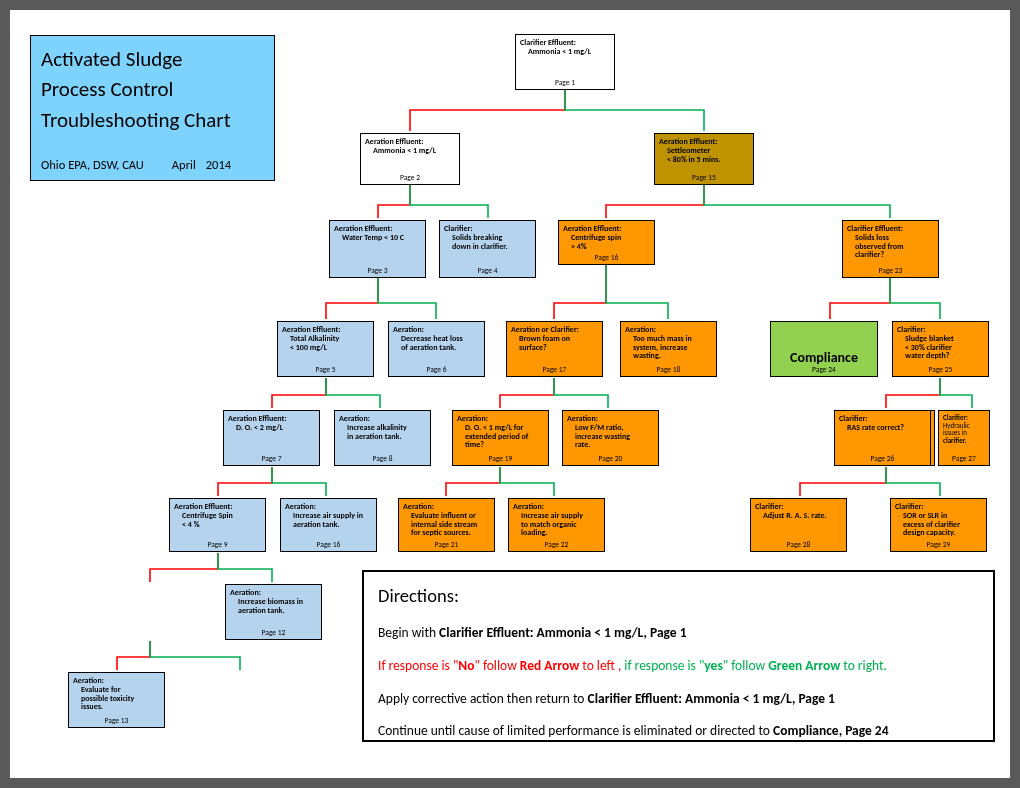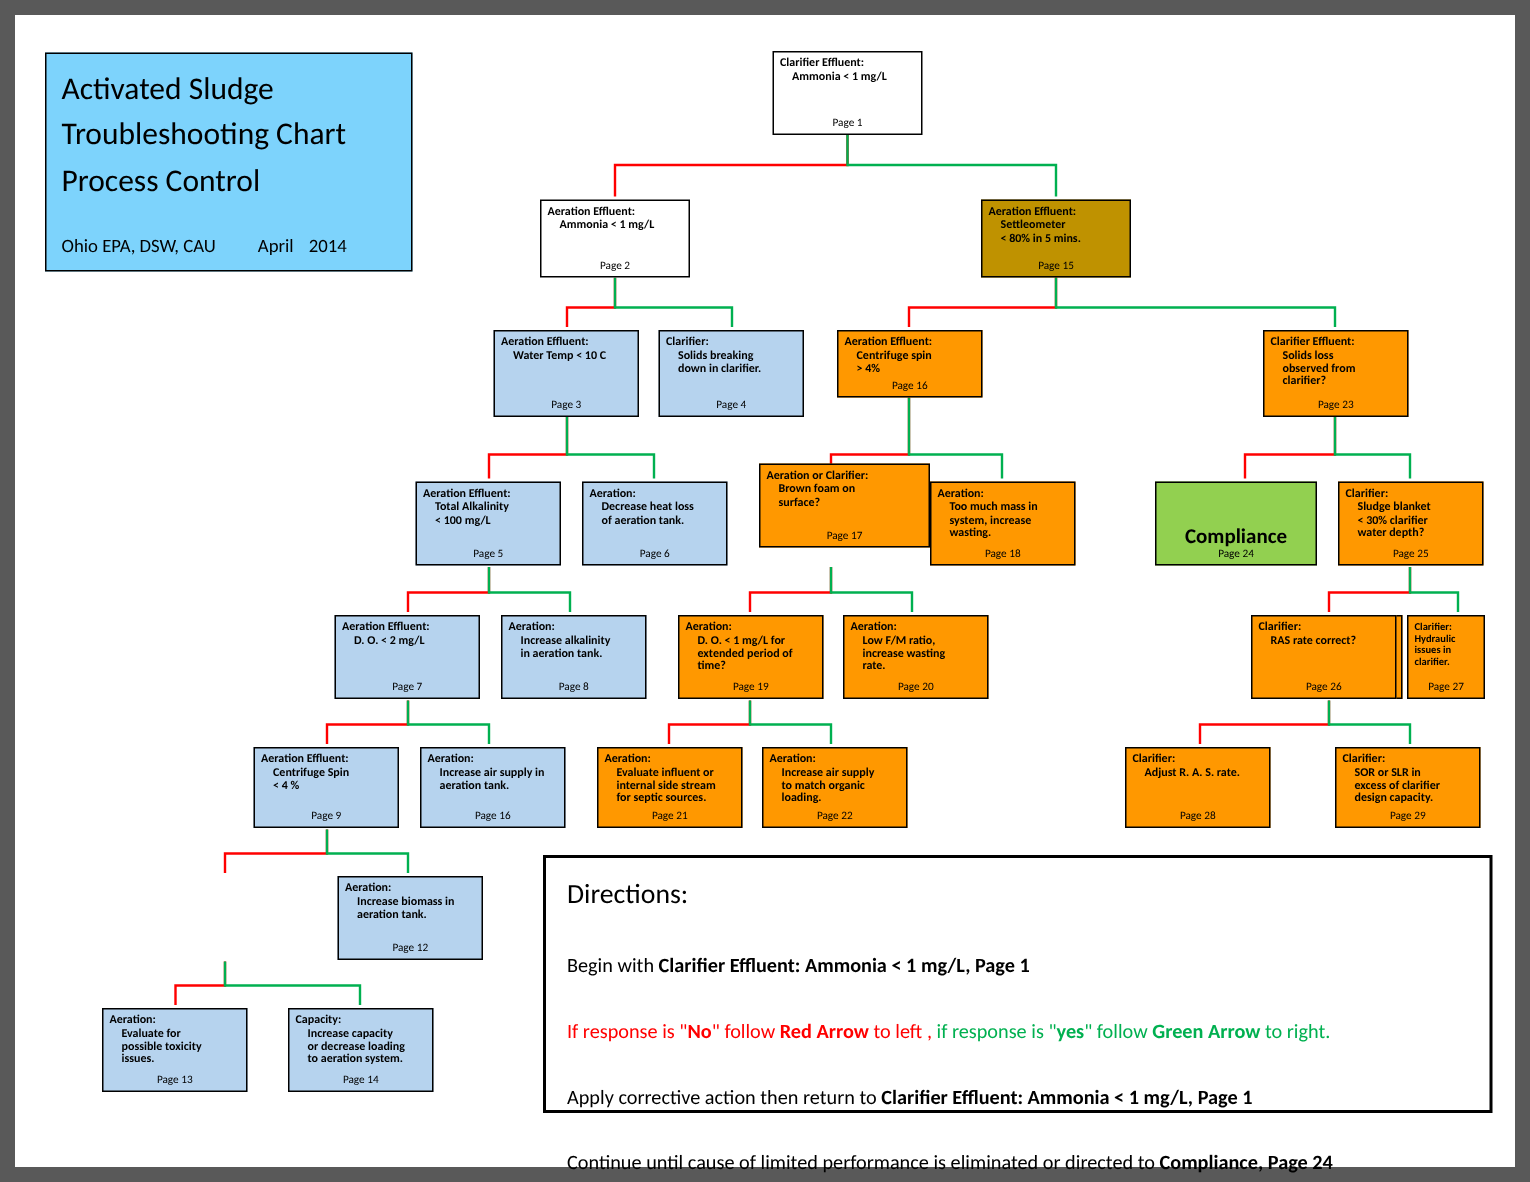--- a/index.html
+++ b/index.html
@@ -15,21 +15,21 @@
   .node .bd{font-weight:bold;text-indent:8px}
   .node .pg{position:absolute;bottom:2px;left:0;right:0;text-align:center;font-size:7.5px}
   .wh{background:#fff}
   .bl{background:#b6d3ee}
   .ol{background:#bf9200;color:#000}
   .or{background:#ff9800}
   .gr{background:#92d050}
   .compliance{font-size:14px;font-weight:bold;text-align:center;padding-top:28px}
   .dirbox{position:absolute;border:2px solid #000;background:#fff;padding:10px 14px;font-size:13.5px;line-height:1.55}
   .dirbox h2{font-size:18.5px;font-weight:normal;margin-bottom:6px}
-  .dirbox p{margin:23px 0}
+  .dirbox p{margin:12px 0}
   .dirbox .b{font-weight:bold}
   .dirbox .red{color:#ff0000}
   .dirbox .grn{color:#00b050}
   svg.conn{position:absolute;left:0;top:0;width:1000px;height:768px;pointer-events:none}
   svg.conn path{fill:none;stroke-width:1.6}
   svg.conn path.r{stroke:#ff0000}
   svg.conn path.g{stroke:#00b050}
   svg.conn marker path{stroke:none}
 </style>
 </head>
@@ -85,22 +85,22 @@
 
   <path class="r" d="M208,543 V559 H140 V572" marker-end="url(#ar)"></path>
   <path class="g" d="M208,543 V559 H262 V572" marker-end="url(#ag)"></path>
 
   <path class="r" d="M140,631 V647 H107 V660" marker-end="url(#ar)"></path>
   <path class="g" d="M140,631 V647 H230 V660" marker-end="url(#ag)"></path>
 </svg>
 
 <div class="title-box">
   <div class="t1">Activated Sludge</div>
+  <div class="t1">Process Control</div>
   <div class="t1">Troubleshooting Chart</div>
-  <div class="t1">Process Control</div>
   <div class="t2">
     <span>Ohio EPA, DSW, CAU</span><span class="mo">April</span><span class="yr">2014</span>
   </div>
 </div>
 
 <div class="node wh" style="left:505px;top:24px;width:100px;height:56px">
   <div class="hdr">Clarifier Effluent:</div>
   <div class="bd">Ammonia &lt; 1 mg/L</div>
   <div class="pg">Page 1</div>
 </div>
@@ -147,21 +147,21 @@
       <div class="bd">Total Alkalinity</div>
       <div class="bd">&lt; 100 mg/L</div>
       <div class="pg">Page 5</div>
 </div>
 <div class="node bl" style="left:378px;top:311px;width:97px;height:56px">
   <div class="hdr">Aeration:</div>
       <div class="bd">Decrease heat loss</div>
       <div class="bd">of aeration tank.</div>
       <div class="pg">Page 6</div>
 </div>
-<div class="node or" style="left:496px;top:299px;width:114px;height:56px">
+<div class="node or" style="left:496px;top:311px;width:97px;height:56px">
   <div class="hdr">Aeration or Clarifier:</div>
       <div class="bd">Brown foam on</div>
       <div class="bd">surface?</div>
       <div class="pg">Page 17</div>
 </div>
 <div class="node or" style="left:610px;top:311px;width:97px;height:56px">
   <div class="hdr">Aeration:</div>
       <div class="bd">Too much mass in</div>
       <div class="bd">system, increase</div>
       <div class="bd">wasting.</div>
@@ -213,21 +213,21 @@
 
 <style></style>
 
 <div class="node or" style="left:824px;top:400px;width:97px;height:56px">
   <div class="hdr">Clarifier:</div>
       <div class="bd">RAS rate correct?</div>
       <div class="pg">Page 26</div>
 </div>
 <div class="node or" style="left:928px;top:400px;width:52px;height:56px;font-size:7px">
   <div class="hdr">Clarifier:</div>
-      <div style="font-weight:bold">Hydraulic issues in</div>
+      <div style="font-weight:normal">Hydraulic issues in</div>
       <div style="font-weight:bold">clarifier.</div>
       <div class="pg">Page 27</div>
 </div>
 
 <div class="node bl" style="left:159px;top:488px;width:97px;height:54px">
   <div class="hdr">Aeration Effluent:</div>
       <div class="bd">Centrifuge Spin</div>
       <div class="bd">&lt; 4 %</div>
       <div class="pg">Page 9</div>
 </div>
@@ -270,27 +270,20 @@
       <div class="bd">aeration tank.</div>
       <div class="pg">Page 12</div>
 </div>
 
 <div class="node bl" style="left:58px;top:662px;width:97px;height:56px">
   <div class="hdr">Aeration:</div>
       <div class="bd">Evaluate for</div>
       <div class="bd">possible toxicity</div>
       <div class="bd">issues.</div>
       <div class="pg">Page 13</div>
-</div>
-<div class="node bl" style="left:182px;top:662px;width:97px;height:56px">
-  <div class="hdr">Capacity:</div>
-      <div class="bd">Increase capacity</div>
-      <div class="bd">or decrease loading</div>
-      <div class="bd">to aeration system.</div>
-      <div class="pg">Page 14</div>
 </div>
 
 <div class="dirbox" style="left:352px;top:560px;width:633px;height:172px">
   <h2>Directions:</h2>
   <p><span>Begin with </span><span class="b">Clarifier Effluent: Ammonia &lt; 1 mg/L, Page 1</span></p>
   <p>
     <span class="red">If response is "</span><span class="red b">No</span><span class="red">" follow </span><span class="red b">Red Arrow</span><span class="red"> to left ,</span><span class="grn"> if response is "</span><span class="grn b">yes</span><span class="grn">" follow </span><span class="grn b">Green Arrow</span><span class="grn"> to right.</span>
   </p>
   <p><span>Apply corrective action then return to </span><span class="b">Clarifier Effluent: Ammonia &lt; 1 mg/L, Page 1</span></p>
   <p><span>Continue until cause of limited performance is eliminated or directed to </span><span class="b">Compliance, Page 24</span></p>

